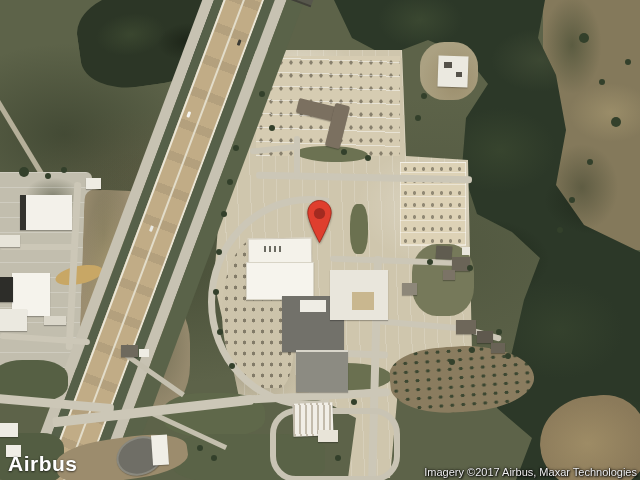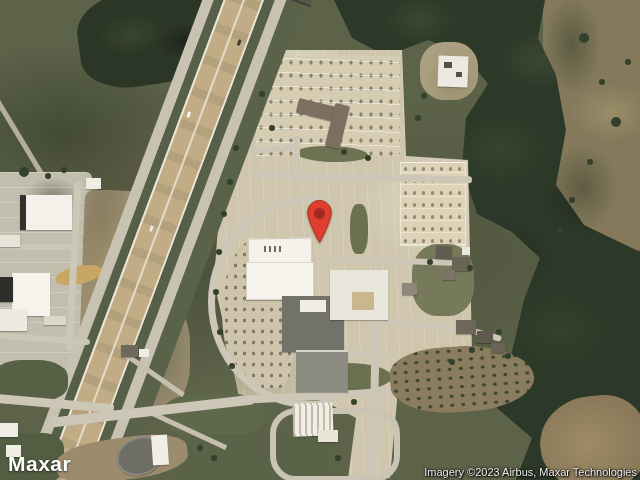--- a/index.html
+++ b/index.html
@@ -303,15 +303,15 @@
   <div class="abs trees z45"></div>
 
   <div class="abs marker z60">
     <svg width="25" height="44" viewBox="0 0 25 44">
       <path d="M12.5 0.5 C5.9 0.5 0.8 5.8 0.8 12.4 C0.8 21.5 12.5 42.5 12.5 42.5
                C12.5 42.5 24.2 21.5 24.2 12.4 C24.2 5.8 19.1 0.5 12.5 0.5 Z" stroke="#9a2517" stroke-width="0.8" fill="#DF3E2E"></path>
       <circle cx="12.5" cy="13.5" r="5.6" fill="#A32A20"></circle>
     </svg>
   </div>
 
-  <div class="abs glogo z70">Maxar</div>
-  <div class="abs attr z70">Imagery ©2023 Airbus, Maxar Technologies</div>
+  <div class="abs glogo z70">Airbus</div>
+  <div class="abs attr z70">Imagery ©2017 Airbus, Maxar Technologies</div>
 </div>
 
 </body></html>

